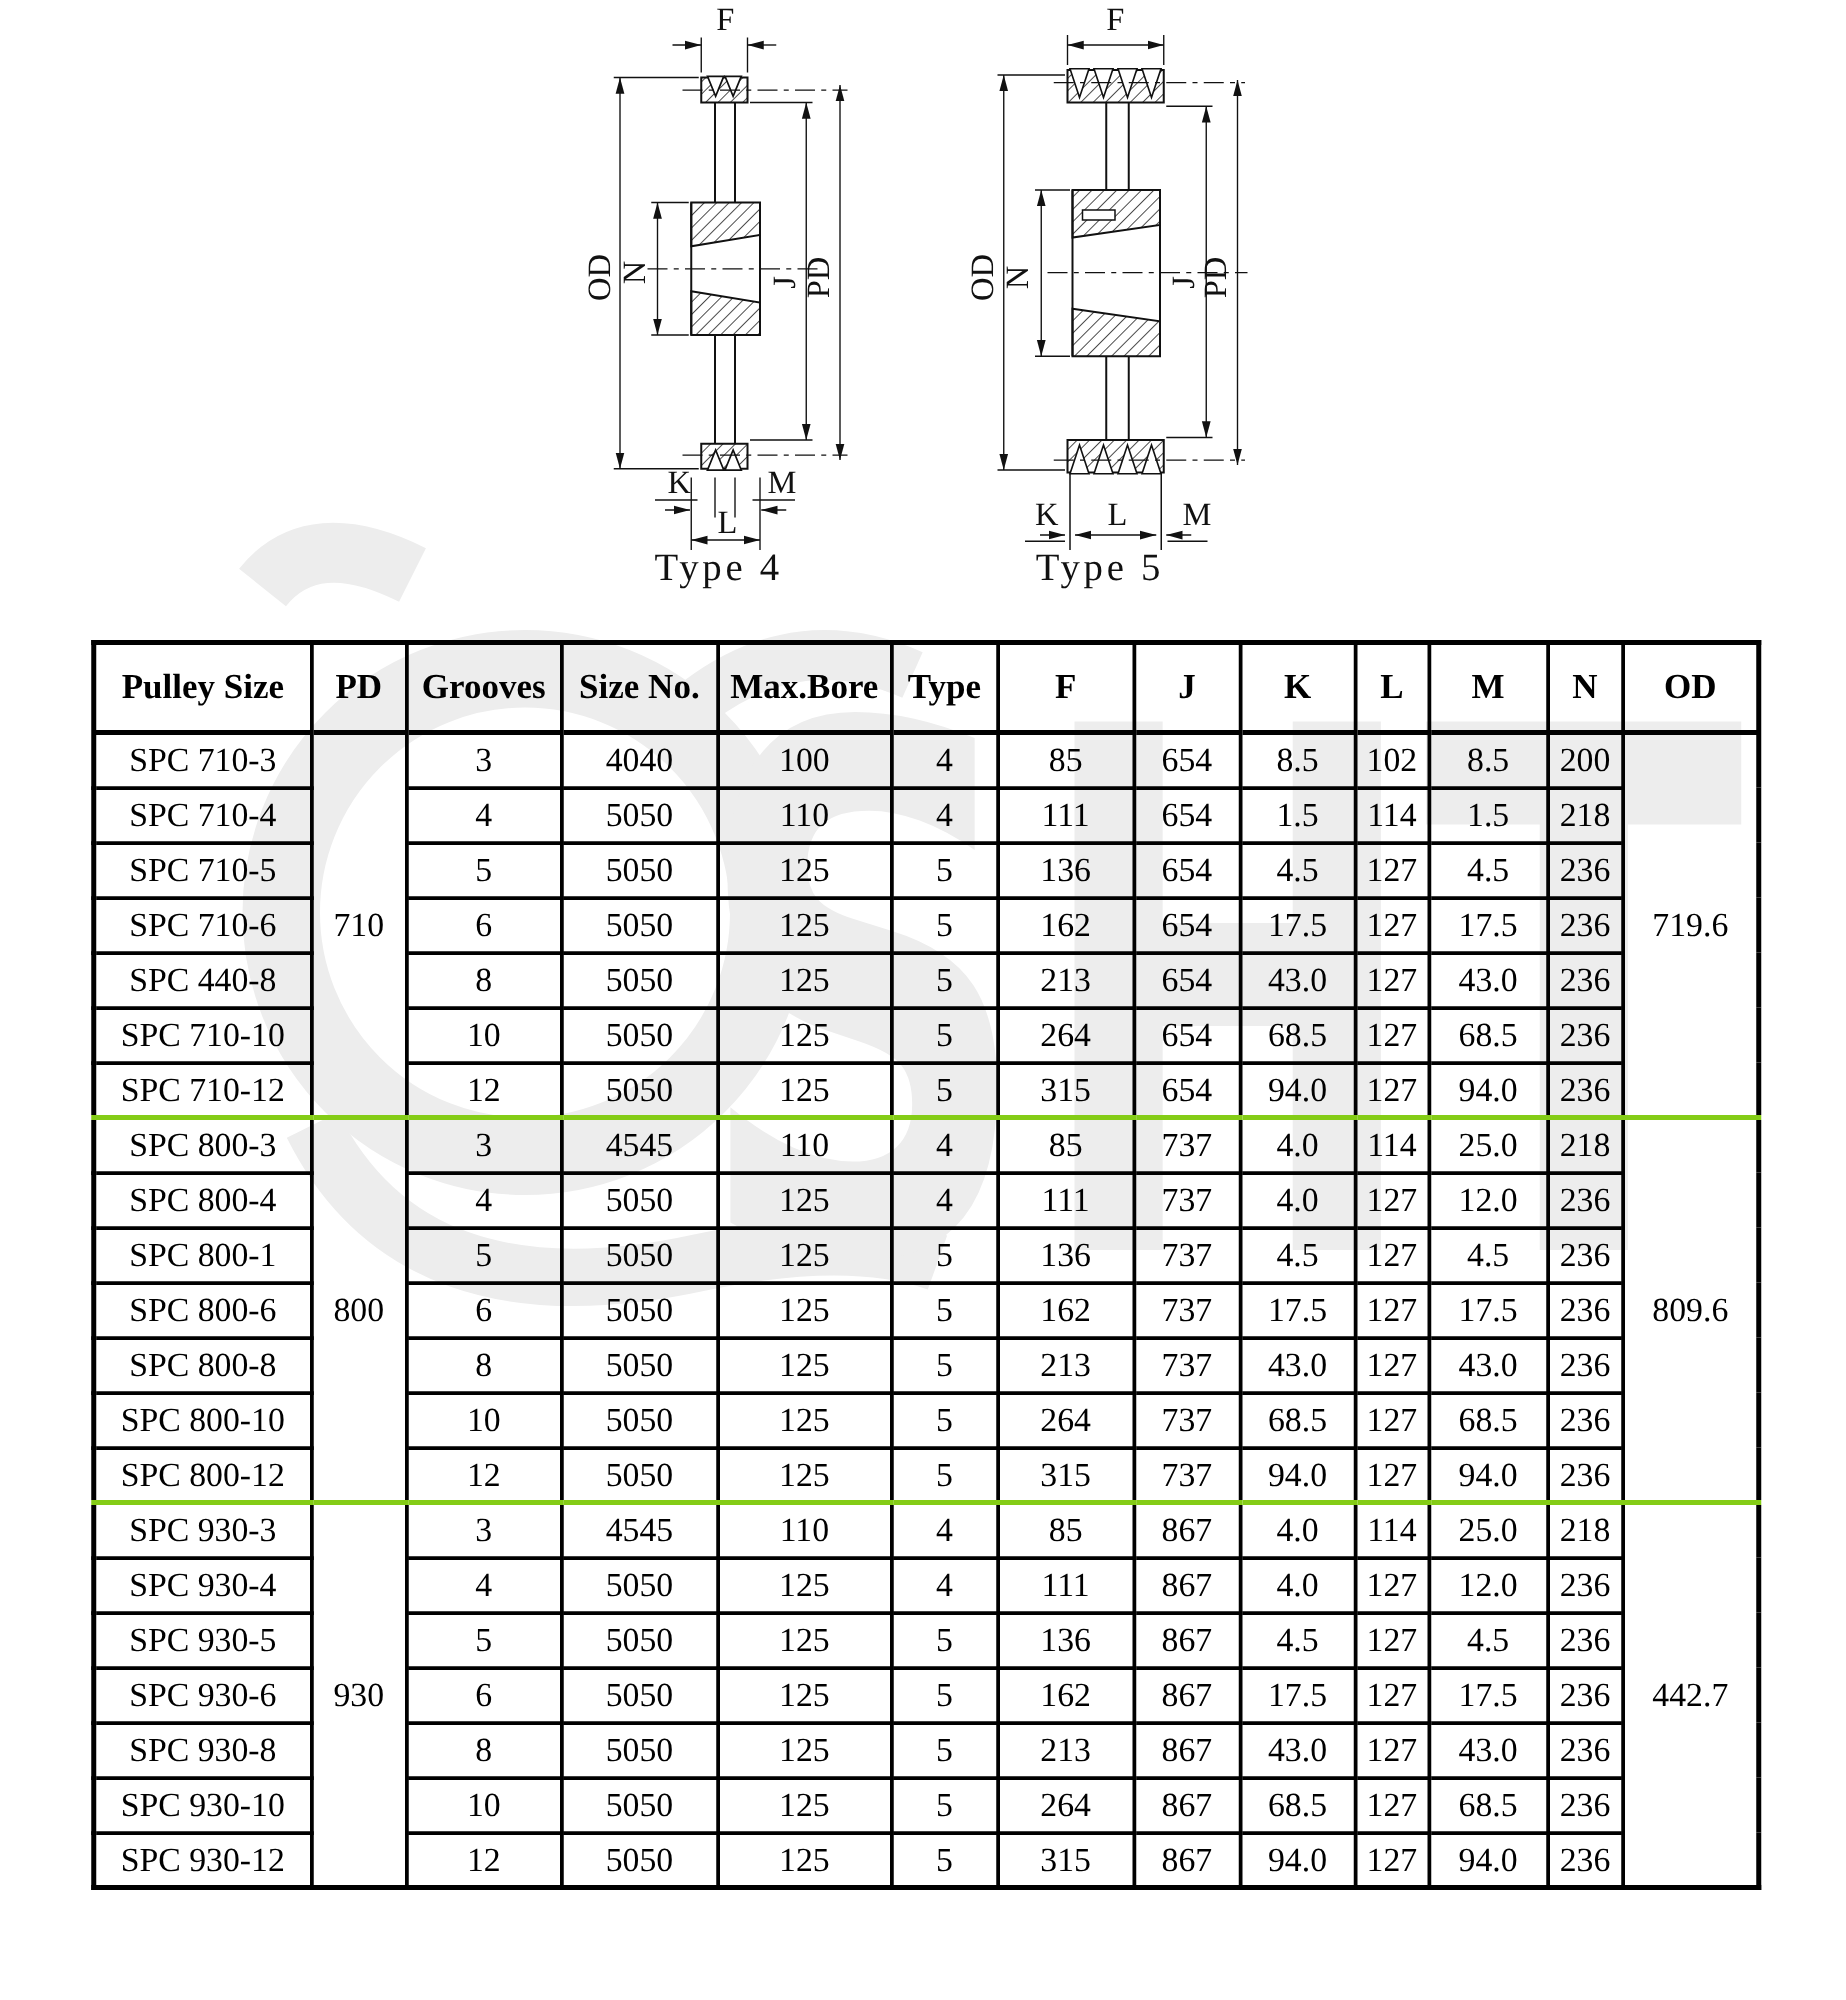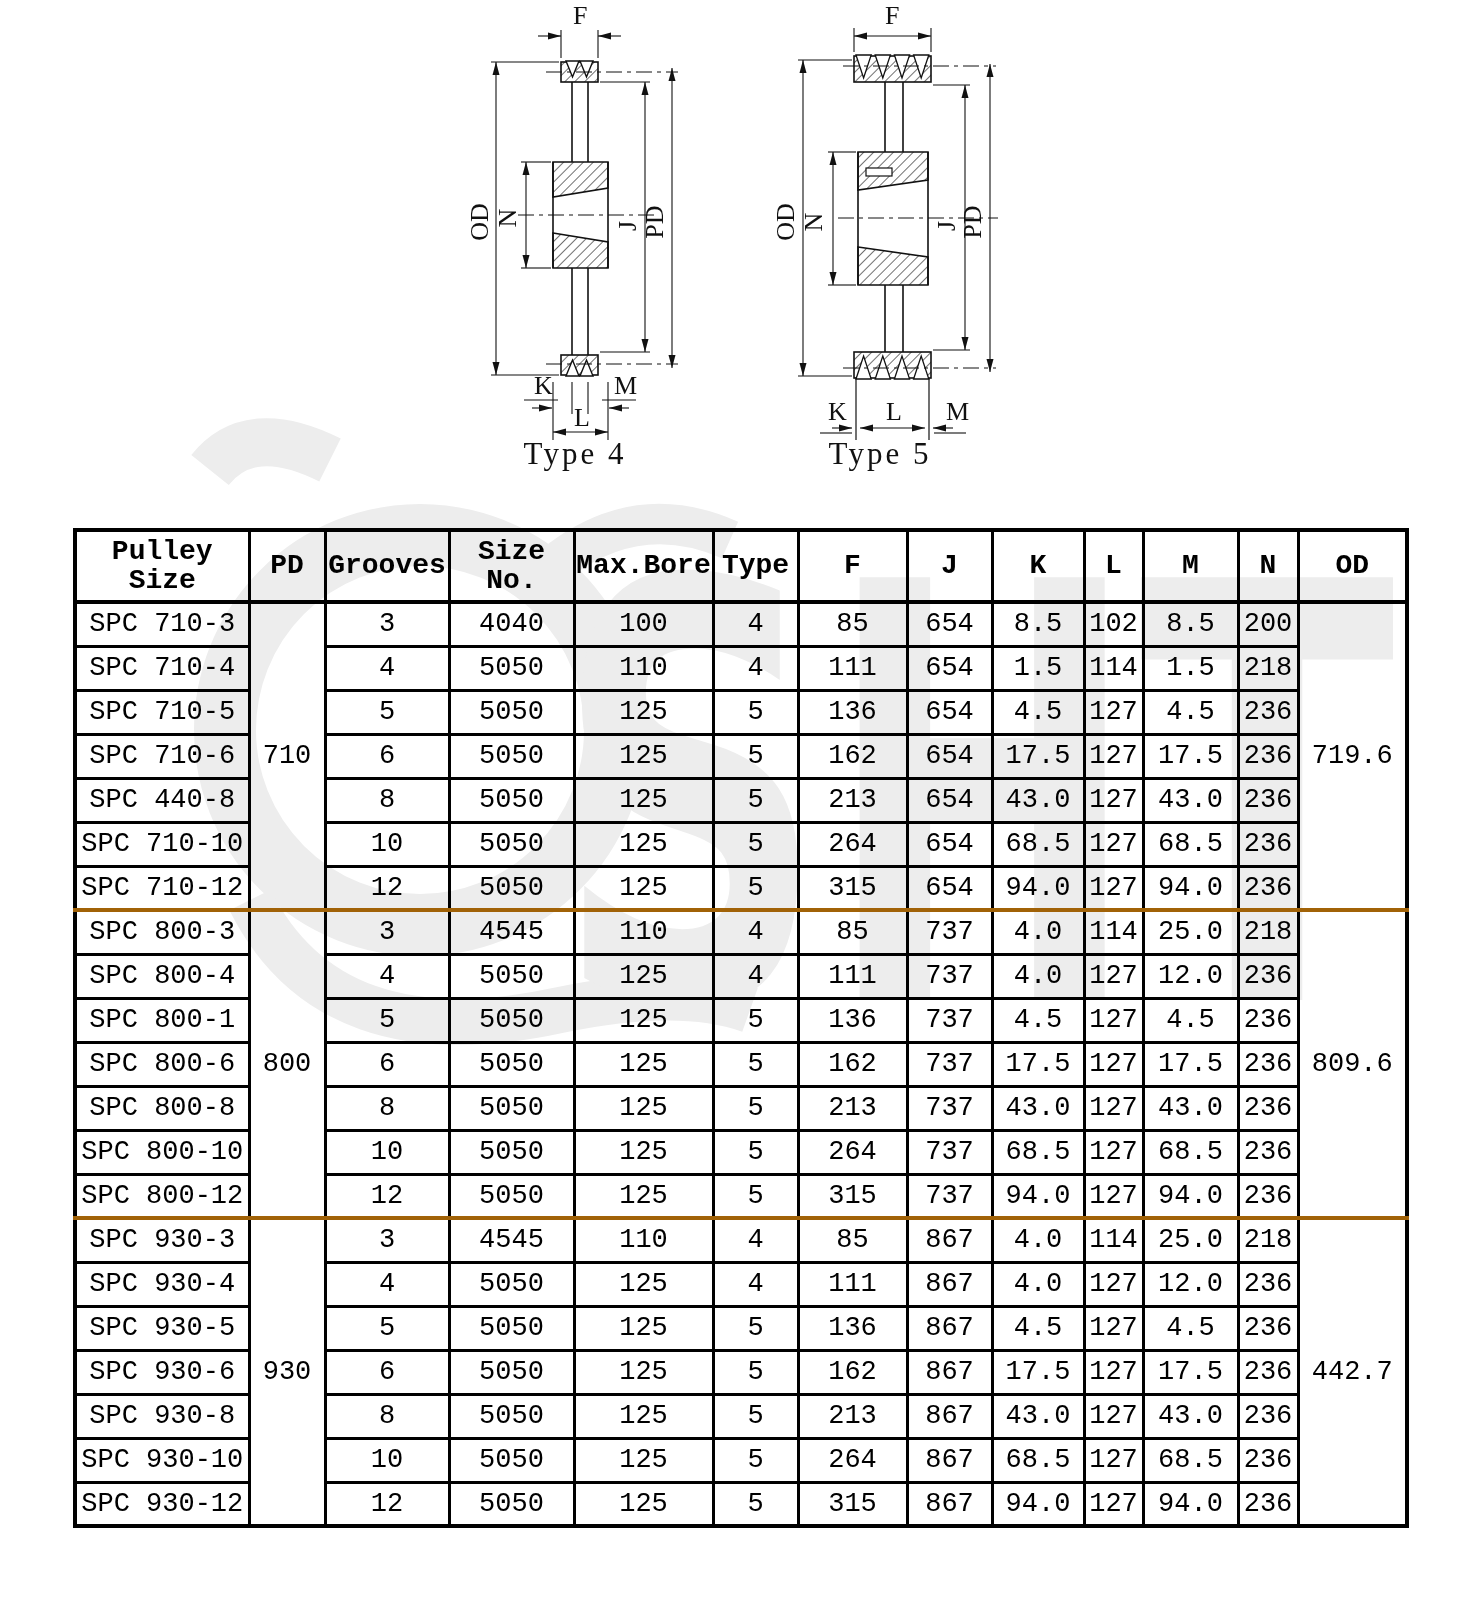--- a/index.html
+++ b/index.html
@@ -9,29 +9,29 @@
 
   
   .watermark { position:absolute; left:0; top:0; width:1354px; height:1600px; z-index:0; }
 
   
   .drawing { position:absolute; top:0; z-index:2; }
   .drawing.t4 { left:438px; }
   .drawing.t5 { left:748px; }
 
   
-  .table-wrap { position:absolute; left:73px; top:528px; z-index:1;font-family:Liberation Mono, monospace; }
+  .table-wrap { position:absolute; left:73px; top:512px; z-index:1; }
   table.spec { border-collapse:collapse; table-layout:fixed; width:1332px;
                border:4px solid #000; background:transparent; }
   table.spec th, table.spec td { border:3px solid #000; text-align:center;
                vertical-align:middle; padding:0; font-size:27px; line-height:1.05;
                background:transparent; }
   table.spec thead th { height:72px; font-weight:bold; font-size:28px; border-bottom:4px solid #000; }
   table.spec tbody td { height:44px; }
-  table.spec tbody tr.group-start td { border-top:4px solid #a16207; }
+  table.spec tbody tr.group-start td { border-top:4px solid #84cc16; }
 </style>
 </head>
 <body>
 
 <div class="page">
 
   <div class="watermark">
     <svg width="1477" height="1600" viewBox="0 0 1477 1600">
       <g fill="none" stroke="#ededed">
         <circle cx="420" cy="730" r="195" stroke-width="62"></circle>

